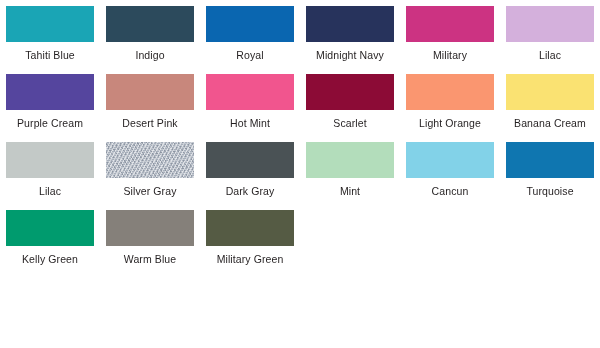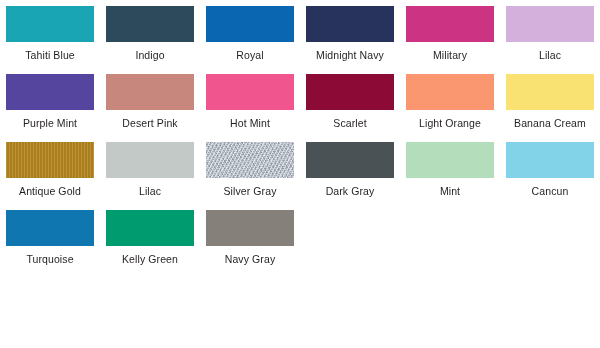--- a/index.html
+++ b/index.html
@@ -109,45 +109,41 @@
     <div class="swatch-cell">
       <div class="swatch-chip" style="background-color: rgb(204, 51, 130);"></div>
       <div class="swatch-label">Military</div>
     </div>
     <div class="swatch-cell">
       <div class="swatch-chip" style="background-color: rgb(212, 176, 220);"></div>
       <div class="swatch-label">Lilac</div>
     </div>
     <div class="swatch-cell">
       <div class="swatch-chip" style="background-color: rgb(85, 69, 158);"></div>
-      <div class="swatch-label">Purple Mint</div>
+      <div class="swatch-label">Purple Cream</div>
     </div>
     <div class="swatch-cell">
       <div class="swatch-chip" style="background-color: rgb(200, 135, 124);"></div>
       <div class="swatch-label">Desert Pink</div>
     </div>
     <div class="swatch-cell">
       <div class="swatch-chip" style="background-color: rgb(241, 85, 142);"></div>
       <div class="swatch-label">Hot Mint</div>
     </div>
     <div class="swatch-cell">
       <div class="swatch-chip" style="background-color: rgb(140, 11, 54);"></div>
       <div class="swatch-label">Scarlet</div>
     </div>
     <div class="swatch-cell">
       <div class="swatch-chip" style="background-color: rgb(250, 150, 112);"></div>
       <div class="swatch-label">Light Orange</div>
     </div>
     <div class="swatch-cell">
       <div class="swatch-chip" style="background-color: rgb(250, 226, 114);"></div>
       <div class="swatch-label">Banana Cream</div>
-    </div>
-    <div class="swatch-cell">
-      <div class="swatch-chip brushed" style="background-color: rgb(181, 134, 31);"></div>
-      <div class="swatch-label">Antique Gold</div>
     </div>
     <div class="swatch-cell">
       <div class="swatch-chip" style="background-color: rgb(195, 201, 199);"></div>
       <div class="swatch-label">Lilac</div>
     </div>
     <div class="swatch-cell">
       <div class="swatch-chip heathered" style="background-color: rgb(168, 176, 188);"></div>
       <div class="swatch-label">Silver Gray</div>
     </div>
     <div class="swatch-cell">
@@ -165,15 +161,19 @@
     <div class="swatch-cell">
       <div class="swatch-chip" style="background-color: rgb(15, 118, 176);"></div>
       <div class="swatch-label">Turquoise</div>
     </div>
     <div class="swatch-cell">
       <div class="swatch-chip" style="background-color: rgb(0, 155, 110);"></div>
       <div class="swatch-label">Kelly Green</div>
     </div>
     <div class="swatch-cell">
       <div class="swatch-chip" style="background-color: rgb(133, 128, 122);"></div>
-      <div class="swatch-label">Navy Gray</div>
+      <div class="swatch-label">Warm Blue</div>
+    </div>
+    <div class="swatch-cell">
+      <div class="swatch-chip" style="background-color: rgb(85, 91, 68);"></div>
+      <div class="swatch-label">Military Green</div>
     </div>
   </div>
 
 </body></html>

